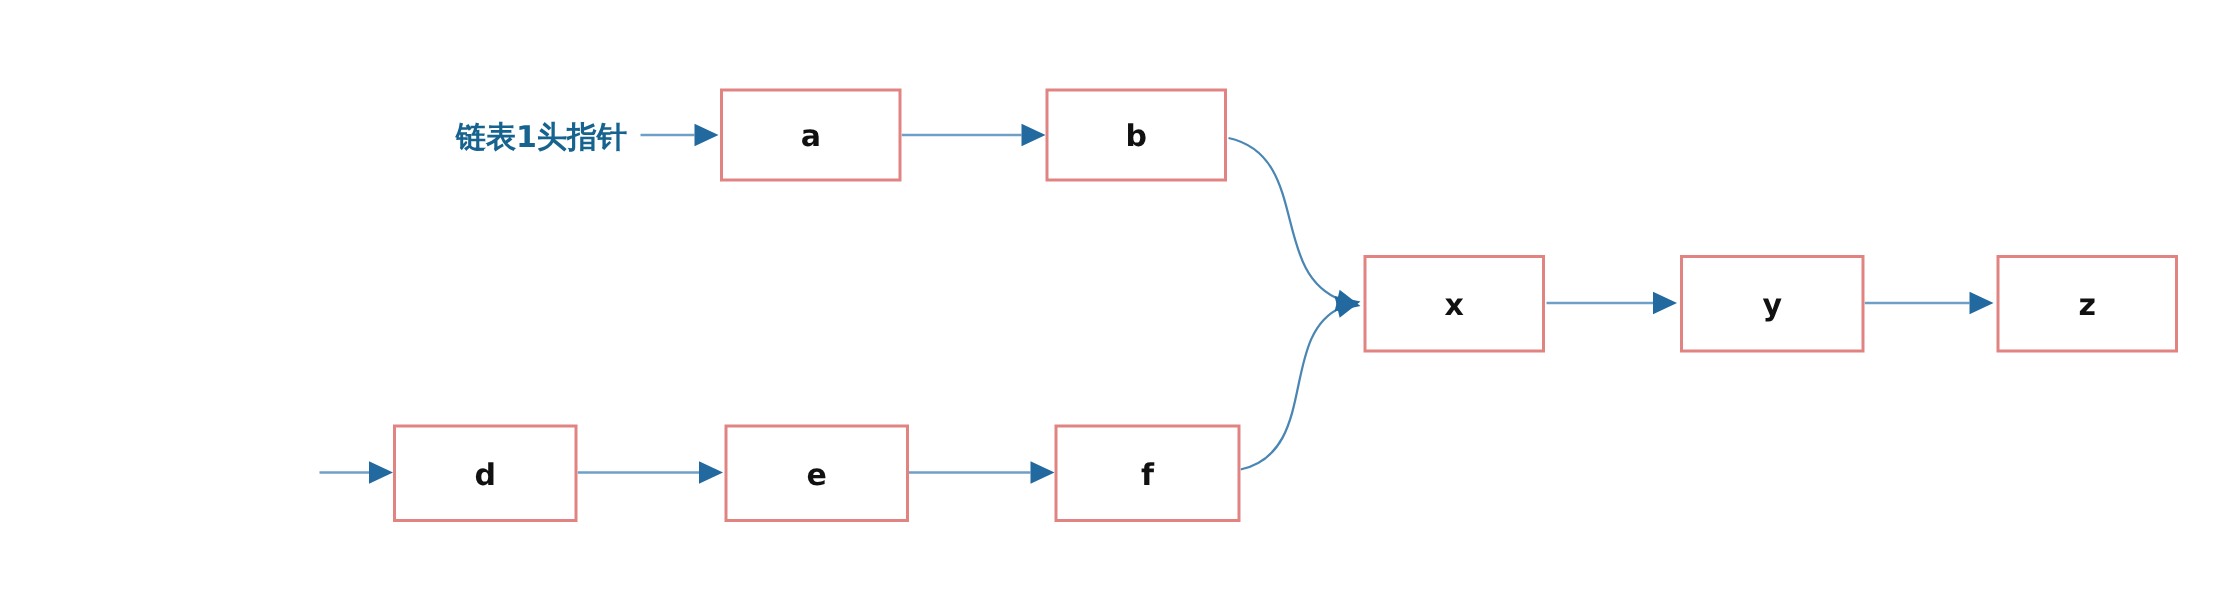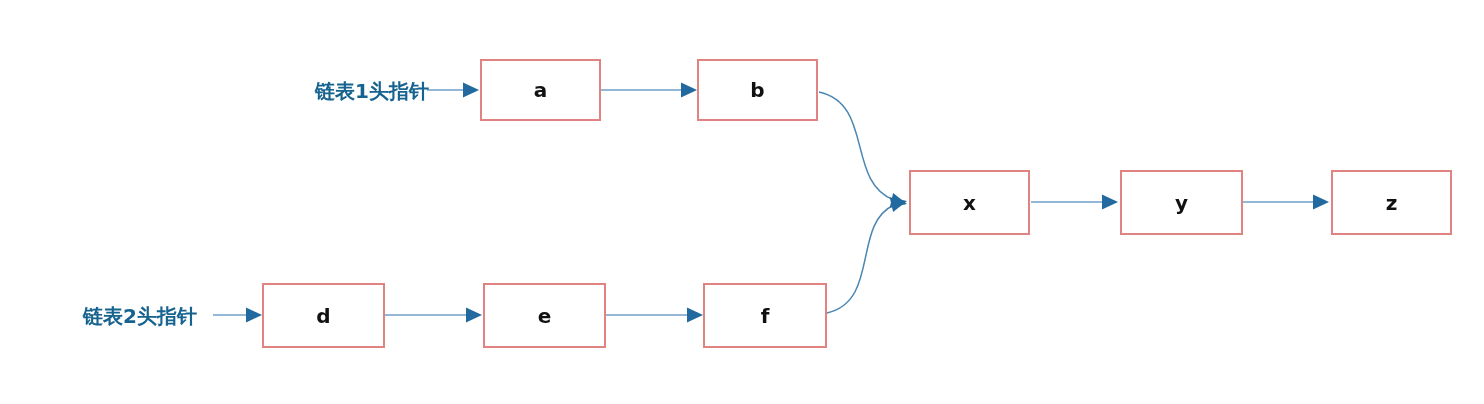--- a/index.html
+++ b/index.html
@@ -101,22 +101,21 @@
       <path class="edge-line" d="M1031 202 H1102"></path>
       <polygon class="edge-head" points="1118,202 1102,194.5 1102,209.5"></polygon>
     </g>
 
     <g>
       <path class="edge-line" d="M1243 202 H1313"></path>
       <polygon class="edge-head" points="1329,202 1313,194.5 1313,209.5"></polygon>
     </g>
   </svg>
 
-  <div class="pointer-label" style="left:281px; top:78px; width:148px;text-align:right;">链表1头指针</div>
-  <div class="pointer-label" style="left:62px; top:303px; width:135px;">链表2头指针</div>
+  <div class="pointer-label" style="left:270px; top:78px; width:148px;text-align:right;">链表1头指针</div>
 
   <div class="node" style="left:480px; top:59px; width:121px; height:62px;">a</div>
   <div class="node" style="left:697px; top:59px; width:121px; height:62px;">b</div>
 
   <div class="node" style="left:262px; top:283px; width:123px; height:65px;">d</div>
   <div class="node" style="left:483px; top:283px; width:123px; height:65px;">e</div>
   <div class="node" style="left:703px; top:283px; width:124px; height:65px;">f</div>
 
   <div class="node" style="left:909px; top:170px; width:121px; height:65px;">x</div>
   <div class="node" style="left:1120px; top:170px; width:123px; height:65px;">y</div>

